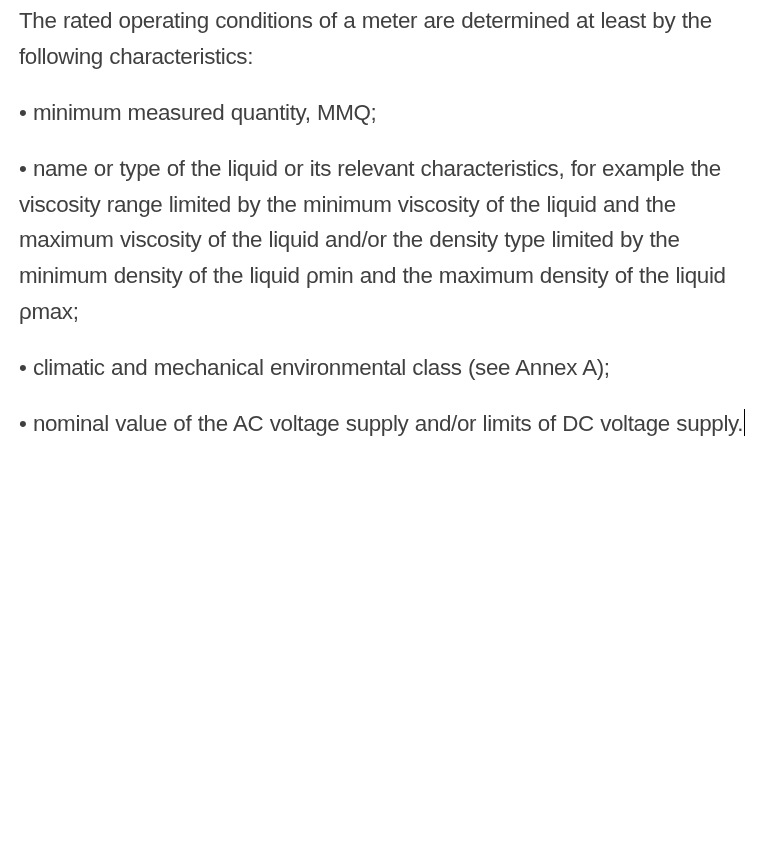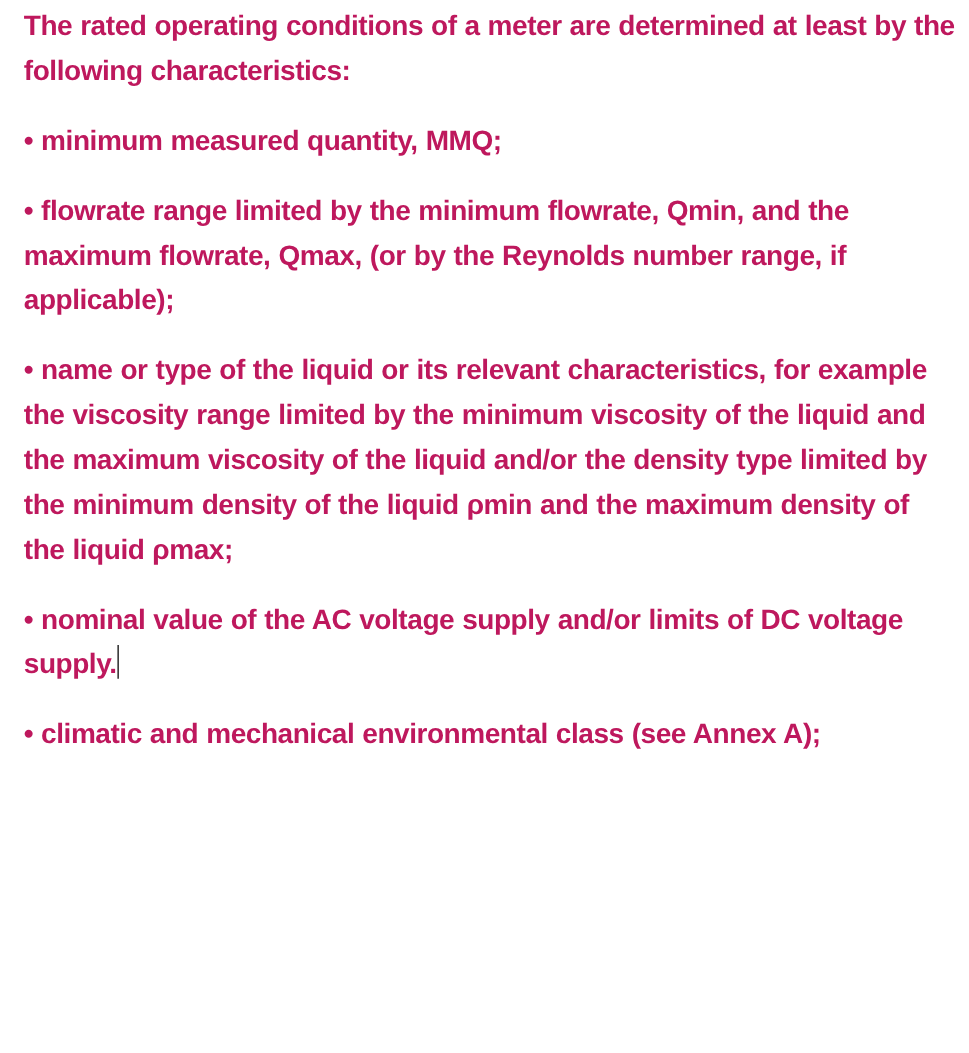--- a/index.html
+++ b/index.html
@@ -14,24 +14,23 @@
       position: relative;
     }
     .doc {
       position: absolute;
       left: 19px;
       top: 3px;
       width: 745px;
       font-family: "Liberation Sans", "DejaVu Sans", sans-serif;
       font-size: 22.4px;
       line-height: 35.8px;
-      color: #be185d;
+      color: #404040;
       letter-spacing: -0.35px;
       word-spacing: 0.5px;
-      font-weight: bold;
     }
     .para {
       margin: 0 0 20.2px 0;
       white-space: normal;
     }
     .bullet {
       display: inline;
     }
     .caret {
       display: inline-block;
@@ -46,34 +45,30 @@
 <body>
 
 <div class="doc">
   <p class="para">The rated operating conditions of a meter are determined at least by the following characteristics:</p>
 
   <p class="para">
     <span class="bullet">•</span>
     <span>minimum measured quantity, MMQ;</span>
   </p>
 
-  <p class="para">
-    <span class="bullet">•</span>
-    <span>flowrate range limited by the minimum flowrate, Qmin, and the maximum flowrate, Qmax, (or by the Reynolds number range, if applicable);</span>
-  </p>
 
   <p class="para">
     <span class="bullet">•</span>
     <span>name or type of the liquid or its relevant characteristics, for example the viscosity range limited by the minimum viscosity of the liquid and the maximum viscosity of the liquid and/or the density type limited by the minimum density of the liquid ρmin and the maximum density of the liquid ρmax;</span>
   </p>
 
 
 
   <p class="para">
     <span class="bullet">•</span>
-    <span>nominal value of the AC voltage supply and/or limits of DC voltage supply.</span><span class="caret"></span>
+    <span>climatic and mechanical environmental class (see Annex A);</span>
   </p>
 
   <p class="para">
     <span class="bullet">•</span>
-    <span>climatic and mechanical environmental class (see Annex A);</span>
+    <span>nominal value of the AC voltage supply and/or limits of DC voltage supply.</span><span class="caret"></span>
   </p>
 </div>
 
 </body></html>

